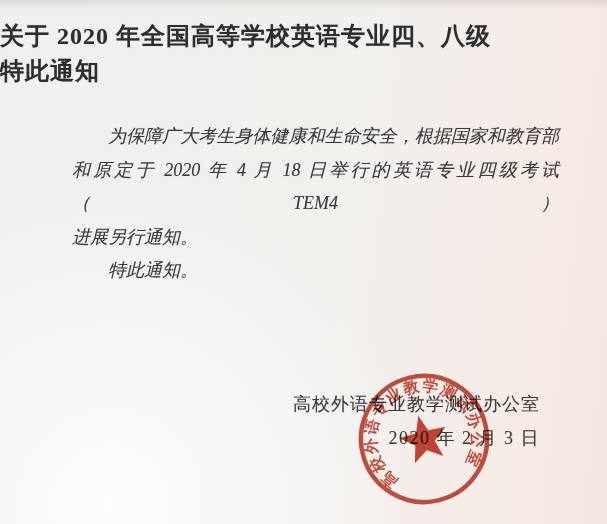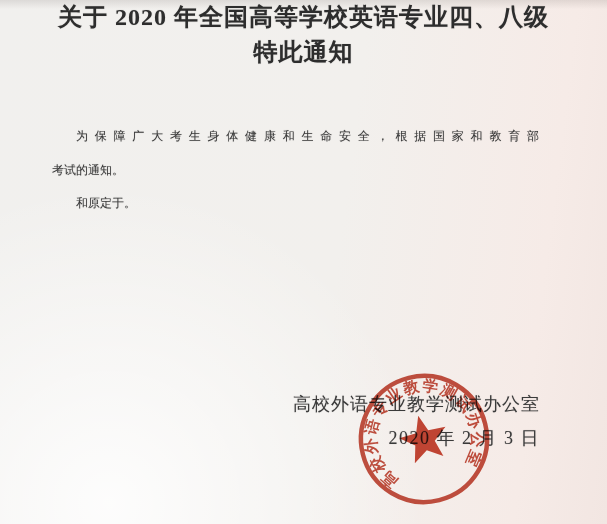--- a/index.html
+++ b/index.html
@@ -8,35 +8,36 @@
     width:607px;height:524px;
     overflow:hidden;
     font-family:"Liberation Serif","DejaVu Serif",serif;
     background:
       linear-gradient(180deg, rgba(110,100,95,.16) 0px, rgba(110,100,95,0) 9px),
       radial-gradient(ellipse at 18% 96%, rgba(255,255,255,.85) 0%, rgba(255,255,255,0) 45%),
       linear-gradient(97deg, #f1f0ee 0%, #f2f0ed 55%, #f6ebe7 86%, #f2e6e2 100%);
     color:#3a3a3a;
   }
   .title{
-    text-align:center;
+    margin-top:19px;
     font-size:24px;
     font-weight:bold;
     line-height:35px;
     color:#2d2d2d;
     letter-spacing:1px;
     text-shadow:0 0 1px rgba(60,60,60,.35);
   }
   .body-block{
     position:absolute;
-    left:52px; top:120px;
+    left:72px; top:120px;
     width:487px;
-    font-size:12px;
+    font-size:18px;
     line-height:33.5px;
     text-shadow:0 0 1px rgba(70,70,70,.3);
+    font-style:italic;
   }
   .line{white-space:nowrap;}
   .line.fill{
     white-space:normal;
     text-align:justify;
     text-align-last:justify;
     text-justify:inter-character;
   }
   .line.indent{text-indent:2em;}
   .sig-block{
@@ -62,22 +63,23 @@
 
 <div class="page">
 
   <div class="title">
     <div>关于 2020 年全国高等学校英语专业四、八级</div>
     <div>特此通知</div>
   </div>
 
   <div class="body-block">
     <div class="line indent fill">为保障广大考生身体健康和生命安全，根据国家和教育部</div>
-    <div class="line">考试的通知。</div>
-    <div class="line indent">和原定于。</div>
+    <div class="line fill">和原定于 2020 年 4 月 18 日举行的英语专业四级考试（TEM4）</div>
+    <div class="line">进展另行通知。</div>
+    <div class="line indent">特此通知。</div>
   </div>
 
   <div class="sig-block">
     <div class="org">高校外语专业教学测试办公室</div>
     <div class="date">2020 年 2 月 3 日</div>
   </div>
 
   <svg class="seal" viewBox="0 0 140 140" xmlns="http://www.w3.org/2000/svg">
     <g transform="rotate(-14 70 70)">
       <circle cx="70" cy="70" r="63" fill="none" stroke-width="4.5" stroke="#bd3a27"></circle>

